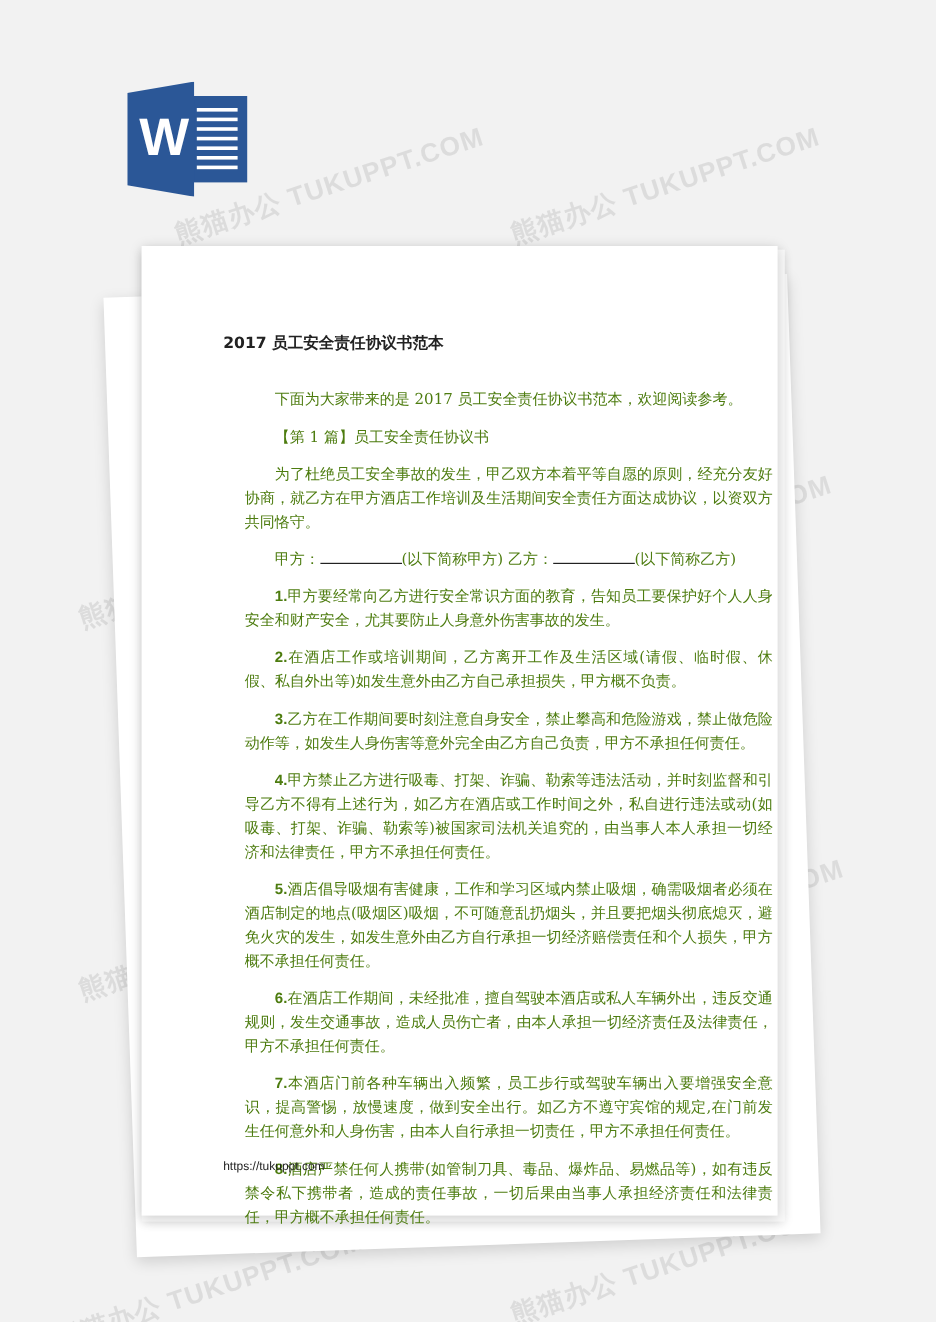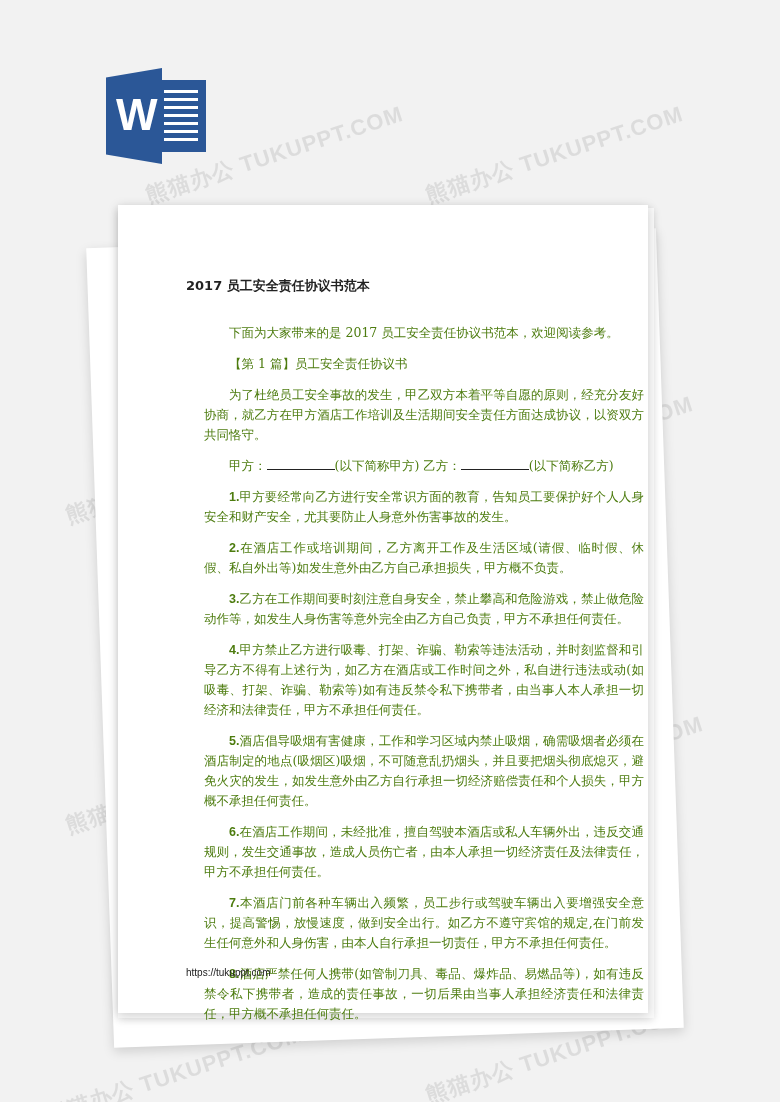--- a/index.html
+++ b/index.html
@@ -98,20 +98,20 @@
     <p>下面为大家带来的是 2017 员工安全责任协议书范本，欢迎阅读参考。</p>
     <p>【第 1 篇】员工安全责任协议书</p>
     <p>为了杜绝员工安全事故的发生，甲乙双方本着平等自愿的原则，经充分友好协商，就乙方在甲方酒店工作培训及生活期间安全责任方面达成协议，以资双方共同恪守。</p>
     <p>
       <span>甲方：</span><span class="blank"></span><span>(以下简称甲方)</span>
       <span>乙方：</span><span class="blank"></span><span>(以下简称乙方)</span>
     </p>
     <p><span class="num">1.</span><span>甲方要经常向乙方进行安全常识方面的教育，告知员工要保护好个人人身安全和财产安全，尤其要防止人身意外伤害事故的发生。</span></p>
     <p><span class="num">2.</span><span>在酒店工作或培训期间，乙方离开工作及生活区域(请假、临时假、休假、私自外出等)如发生意外由乙方自己承担损失，甲方概不负责。</span></p>
     <p><span class="num">3.</span><span>乙方在工作期间要时刻注意自身安全，禁止攀高和危险游戏，禁止做危险动作等，如发生人身伤害等意外完全由乙方自己负责，甲方不承担任何责任。</span></p>
-    <p><span class="num">4.</span><span>甲方禁止乙方进行吸毒、打架、诈骗、勒索等违法活动，并时刻监督和引导乙方不得有上述行为，如乙方在酒店或工作时间之外，私自进行违法或动(如吸毒、打架、诈骗、勒索等)如有违反禁令私下携带者，由当事人本人承担一切经济和法律责任，甲方不承担任何责任。</span></p>
+    <p><span class="num">4.</span><span>甲方禁止乙方进行吸毒、打架、诈骗、勒索等违法活动，并时刻监督和引导乙方不得有上述行为，如乙方在酒店或工作时间之外，私自进行违法或动(如吸毒、打架、诈骗、勒索等)被国家司法机关追究的，由当事人本人承担一切经济和法律责任，甲方不承担任何责任。</span></p>
     <p><span class="num">5.</span><span>酒店倡导吸烟有害健康，工作和学习区域内禁止吸烟，确需吸烟者必须在酒店制定的地点(吸烟区)吸烟，不可随意乱扔烟头，并且要把烟头彻底熄灭，避免火灾的发生，如发生意外由乙方自行承担一切经济赔偿责任和个人损失，甲方概不承担任何责任。</span></p>
     <p><span class="num">6.</span><span>在酒店工作期间，未经批准，擅自驾驶本酒店或私人车辆外出，违反交通规则，发生交通事故，造成人员伤亡者，由本人承担一切经济责任及法律责任，甲方不承担任何责任。</span></p>
     <p><span class="num">7.</span><span>本酒店门前各种车辆出入频繁，员工步行或驾驶车辆出入要增强安全意识，提高警惕，放慢速度，做到安全出行。如乙方不遵守宾馆的规定,在门前发生任何意外和人身伤害，由本人自行承担一切责任，甲方不承担任何责任。</span></p>
     <p><span class="num">8.</span><span>酒店严禁任何人携带(如管制刀具、毒品、爆炸品、易燃品等)，如有违反禁令私下携带者，造成的责任事故，一切后果由当事人承担经济责任和法律责任，甲方概不承担任何责任。</span></p>
   </div>
   <div class="footer-url">https://tukuppt.com</div>
 </div>
 
 </body></html>

